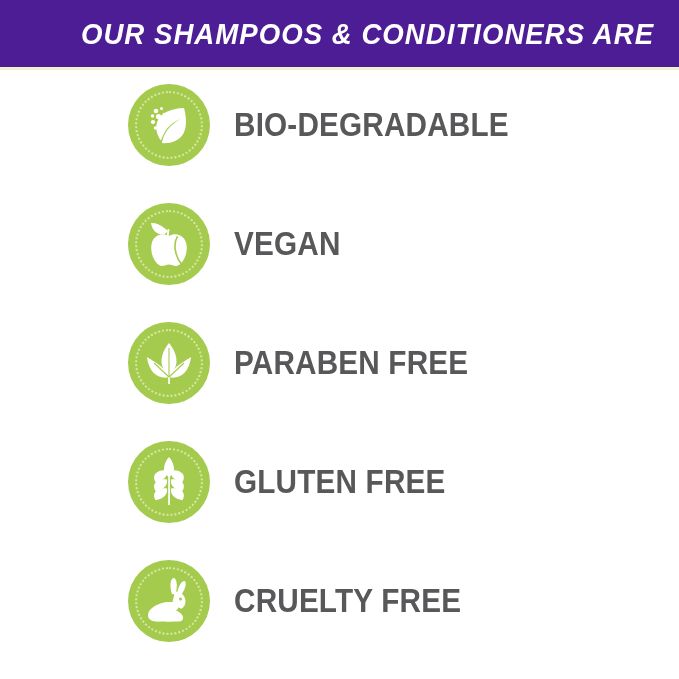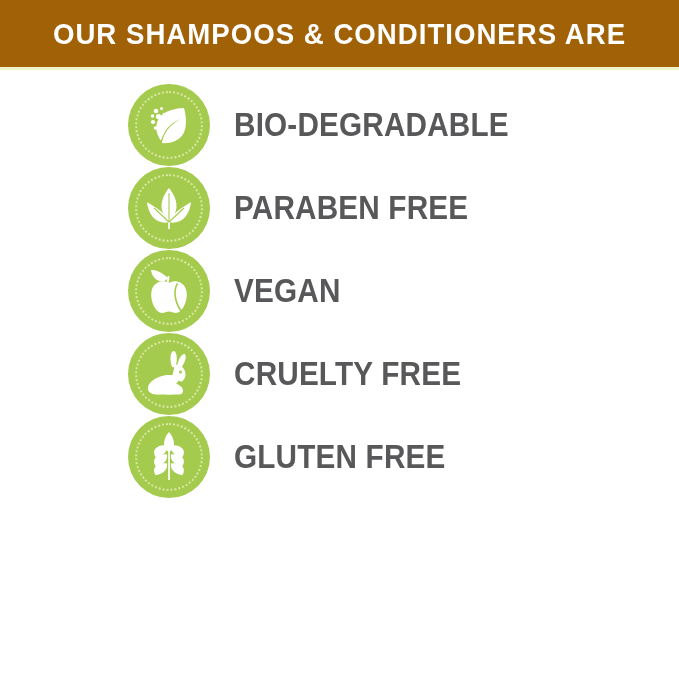--- a/index.html
+++ b/index.html
@@ -22,25 +22,26 @@
     height: 679px;
     background: #ffffff;
     display: flex;
     flex-direction: column;
   }
 
   
   .banner {
     width: 100%;
     height: 67px;
-    background: #a16207;
+    background: #4c1d95;
     display: flex;
     align-items: center;
-    justify-content: center;
+    justify-content: flex-end;
     flex: 0 0 auto;
+    font-style: italic;
   }
 
   .banner-title {
     color: #ffffff;
     font-size: 30px;
     font-weight: 700;
     letter-spacing: 1.1px;
     text-transform: uppercase;
     font-family: "Liberation Sans", sans-serif;
     transform: scaleX(0.92);
@@ -54,20 +55,21 @@
     background: #eef3c9;
     flex: 0 0 auto;
   }
 
   
   .claims {
     flex: 1 1 auto;
     padding: 14px 0 0 0;
     display: flex;
     flex-direction: column;
+    gap: 36px;
   }
 
   .claim-row {
     display: flex;
     align-items: center;
     height: 82px;
     padding-left: 128px;
     margin-bottom: 1px;
   }
 
@@ -147,20 +149,38 @@
             <circle cx="23" cy="20.5" r="1.6" fill="#ffffff"></circle>
           </svg>
         </span>
       </div>
       <div class="claim-label">BIO-DEGRADABLE</div>
     </div>
 
     <div class="claim-row">
       <div class="badge">
         <span>
+          <svg width="50" height="52" viewBox="0 0 50 52" aria-hidden="true">
+
+            <path d="M24 13 C24 13 15 4 7 5 C7 5 8 15 17 16.5 C21 17.2 24 13 24 13 Z" fill="#ffffff"></path>
+
+            <path d="M24.4 12 C24.4 12 24 17 23.4 19.5" stroke="#ffffff" stroke-width="2" fill="none" stroke-linecap="round"></path>
+
+            <path d="M25 18 C18 14 9 17.5 7.5 26.5 C5.8 37 12.5 48 18 48 C20.8 48 22.4 46.6 25 46.6 C27.6 46.6 29.2 48 32 48 C37.5 48 44.2 37 42.5 26.5 C41 17.5 32 14 25 18 Z" fill="#ffffff"></path>
+
+            <path d="M33.5 18.4 C31 22.5 30.4 28 31.6 33.5 C32.6 38.2 34.6 43 37.6 46.4" stroke="#a4cb4d" stroke-width="1.6" fill="none"></path>
+          </svg>
+        </span>
+      </div>
+      <div class="claim-label">VEGAN</div>
+    </div>
+
+    <div class="claim-row">
+      <div class="badge">
+        <span>
           <svg width="54" height="54" viewBox="0 0 54 54" aria-hidden="true">
 
             <path d="M5 21 C5 21 6 35 16 40 C22.5 43 27 41 27 41 C27 41 23 33 16.5 28.5 C11 24.8 5 21 5 21 Z" fill="#ffffff"></path>
 
             <path d="M49 21 C49 21 48 35 38 40 C31.5 43 27 41 27 41 C27 41 31 33 37.5 28.5 C43 24.8 49 21 49 21 Z" fill="#ffffff"></path>
 
             <path d="M27 7 C27 7 19 16 19.5 26 C20 34 27 41 27 41 C27 41 34 34 34.5 26 C35 16 27 7 27 7 Z" fill="#ffffff"></path>
 
             <path d="M26.2 38 L26.2 48 L27.9 48 L27.9 38 Z" fill="#ffffff"></path>
 
@@ -169,76 +189,58 @@
             <path d="M27 41 L42 27" stroke="#a4cb4d" stroke-width="1.1" fill="none"></path>
           </svg>
         </span>
       </div>
       <div class="claim-label">PARABEN FREE</div>
     </div>
 
     <div class="claim-row">
       <div class="badge">
         <span>
-          <svg width="50" height="52" viewBox="0 0 50 52" aria-hidden="true">
-
-            <path d="M24 13 C24 13 15 4 7 5 C7 5 8 15 17 16.5 C21 17.2 24 13 24 13 Z" fill="#ffffff"></path>
-
-            <path d="M24.4 12 C24.4 12 24 17 23.4 19.5" stroke="#ffffff" stroke-width="2" fill="none" stroke-linecap="round"></path>
-
-            <path d="M25 18 C18 14 9 17.5 7.5 26.5 C5.8 37 12.5 48 18 48 C20.8 48 22.4 46.6 25 46.6 C27.6 46.6 29.2 48 32 48 C37.5 48 44.2 37 42.5 26.5 C41 17.5 32 14 25 18 Z" fill="#ffffff"></path>
-
-            <path d="M33.5 18.4 C31 22.5 30.4 28 31.6 33.5 C32.6 38.2 34.6 43 37.6 46.4" stroke="#a4cb4d" stroke-width="1.6" fill="none"></path>
-          </svg>
-        </span>
-      </div>
-      <div class="claim-label">VEGAN</div>
-    </div>
-
-    <div class="claim-row">
-      <div class="badge">
-        <span>
-          <svg width="54" height="50" viewBox="0 0 54 50" aria-hidden="true">
-
-            <path d="M30 18 C28.6 14 27.5 7 29.8 3.4 C31.6 0.6 33.6 2.2 34.4 5.6 C35.3 9.6 34.6 15 33.4 18.4 Z" fill="#ffffff"></path>
-
-            <path d="M35 18.6 C35.4 14.6 37.2 8.2 40.4 5.8 C43 3.8 44.2 6 43.6 9.4 C42.8 13.6 40.2 17.8 38 20 Z" fill="#ffffff"></path>
-
-            <path d="M33 15.5 C39.5 15.5 43.5 20.4 43.5 25.4 C43.5 29 41.6 31.6 39 32.8 L30 28 Z" fill="#ffffff"></path>
-
-            <path d="M37 28 C37 28 30 25 22 26.5 C12 28.4 5.5 34.5 6 40 C6.4 44.5 12 46 18 45.6 L36 45.6 C39.5 45.6 41.5 44 41 41 C40.4 37.4 36.6 35.8 34 34.5 C35.8 33.4 37.4 31 37 28 Z" fill="#ffffff"></path>
-
-            <path d="M27 37 C27 37 30 40 30.5 45.6 L24 45.6 C24 45.6 23.4 40 27 37 Z" fill="#ffffff"></path>
-
-            <circle cx="38.5" cy="23" r="1.5" fill="#a4cb4d"></circle>
-          </svg>
-        </span>
-      </div>
-      <div class="claim-label">CRUELTY FREE</div>
-    </div>
-
-    <div class="claim-row">
-      <div class="badge">
-        <span>
           <svg width="46" height="54" viewBox="0 0 46 54" aria-hidden="true">
 
             <path d="M22.2 10 L22.2 50 L23.9 50 L23.9 10 Z" fill="#ffffff"></path>
 
             <path d="M23 2 C19.4 6 18 10.5 18 14 C18 17.5 20.4 20.6 23 22 C25.6 20.6 28 17.5 28 14 C28 10.5 26.6 6 23 2 Z" fill="#ffffff"></path>
 
             <path d="M21 15.5 C16.5 14.5 12 15.8 9.6 18.4 C7.4 20.8 7.8 24.8 9.8 27.2 C13 26.8 17 25.4 19.2 22.6 C21 20.4 21.4 17.6 21 15.5 Z" fill="#ffffff"></path>
             <path d="M25 15.5 C29.5 14.5 34 15.8 36.4 18.4 C38.6 20.8 38.2 24.8 36.2 27.2 C33 26.8 29 25.4 26.8 22.6 C25 20.4 24.6 17.6 25 15.5 Z" fill="#ffffff"></path>
 
             <path d="M21 24.5 C16.5 23.5 12 24.8 9.6 27.4 C7.4 29.8 7.8 33.8 9.8 36.2 C13 35.8 17 34.4 19.2 31.6 C21 29.4 21.4 26.6 21 24.5 Z" fill="#ffffff"></path>
             <path d="M25 24.5 C29.5 23.5 34 24.8 36.4 27.4 C38.6 29.8 38.2 33.8 36.2 36.2 C33 35.8 29 34.4 26.8 31.6 C25 29.4 24.6 26.6 25 24.5 Z" fill="#ffffff"></path>
 
             <path d="M21 33.5 C16.5 32.5 12 33.8 9.6 36.4 C7.4 38.8 7.8 42.8 9.8 45.2 C13 44.8 17 43.4 19.2 40.6 C21 38.4 21.4 35.6 21 33.5 Z" fill="#ffffff"></path>
             <path d="M25 33.5 C29.5 32.5 34 33.8 36.4 36.4 C38.6 38.8 38.2 42.8 36.2 45.2 C33 44.8 29 43.4 26.8 40.6 C25 38.4 24.6 35.6 25 33.5 Z" fill="#ffffff"></path>
           </svg>
         </span>
       </div>
       <div class="claim-label">GLUTEN FREE</div>
     </div>
 
+    <div class="claim-row">
+      <div class="badge">
+        <span>
+          <svg width="54" height="50" viewBox="0 0 54 50" aria-hidden="true">
+
+            <path d="M30 18 C28.6 14 27.5 7 29.8 3.4 C31.6 0.6 33.6 2.2 34.4 5.6 C35.3 9.6 34.6 15 33.4 18.4 Z" fill="#ffffff"></path>
+
+            <path d="M35 18.6 C35.4 14.6 37.2 8.2 40.4 5.8 C43 3.8 44.2 6 43.6 9.4 C42.8 13.6 40.2 17.8 38 20 Z" fill="#ffffff"></path>
+
+            <path d="M33 15.5 C39.5 15.5 43.5 20.4 43.5 25.4 C43.5 29 41.6 31.6 39 32.8 L30 28 Z" fill="#ffffff"></path>
+
+            <path d="M37 28 C37 28 30 25 22 26.5 C12 28.4 5.5 34.5 6 40 C6.4 44.5 12 46 18 45.6 L36 45.6 C39.5 45.6 41.5 44 41 41 C40.4 37.4 36.6 35.8 34 34.5 C35.8 33.4 37.4 31 37 28 Z" fill="#ffffff"></path>
+
+            <path d="M27 37 C27 37 30 40 30.5 45.6 L24 45.6 C24 45.6 23.4 40 27 37 Z" fill="#ffffff"></path>
+
+            <circle cx="38.5" cy="23" r="1.5" fill="#a4cb4d"></circle>
+          </svg>
+        </span>
+      </div>
+      <div class="claim-label">CRUELTY FREE</div>
+    </div>
+
 
 
   </div>
 </div>
 
 </body></html>

